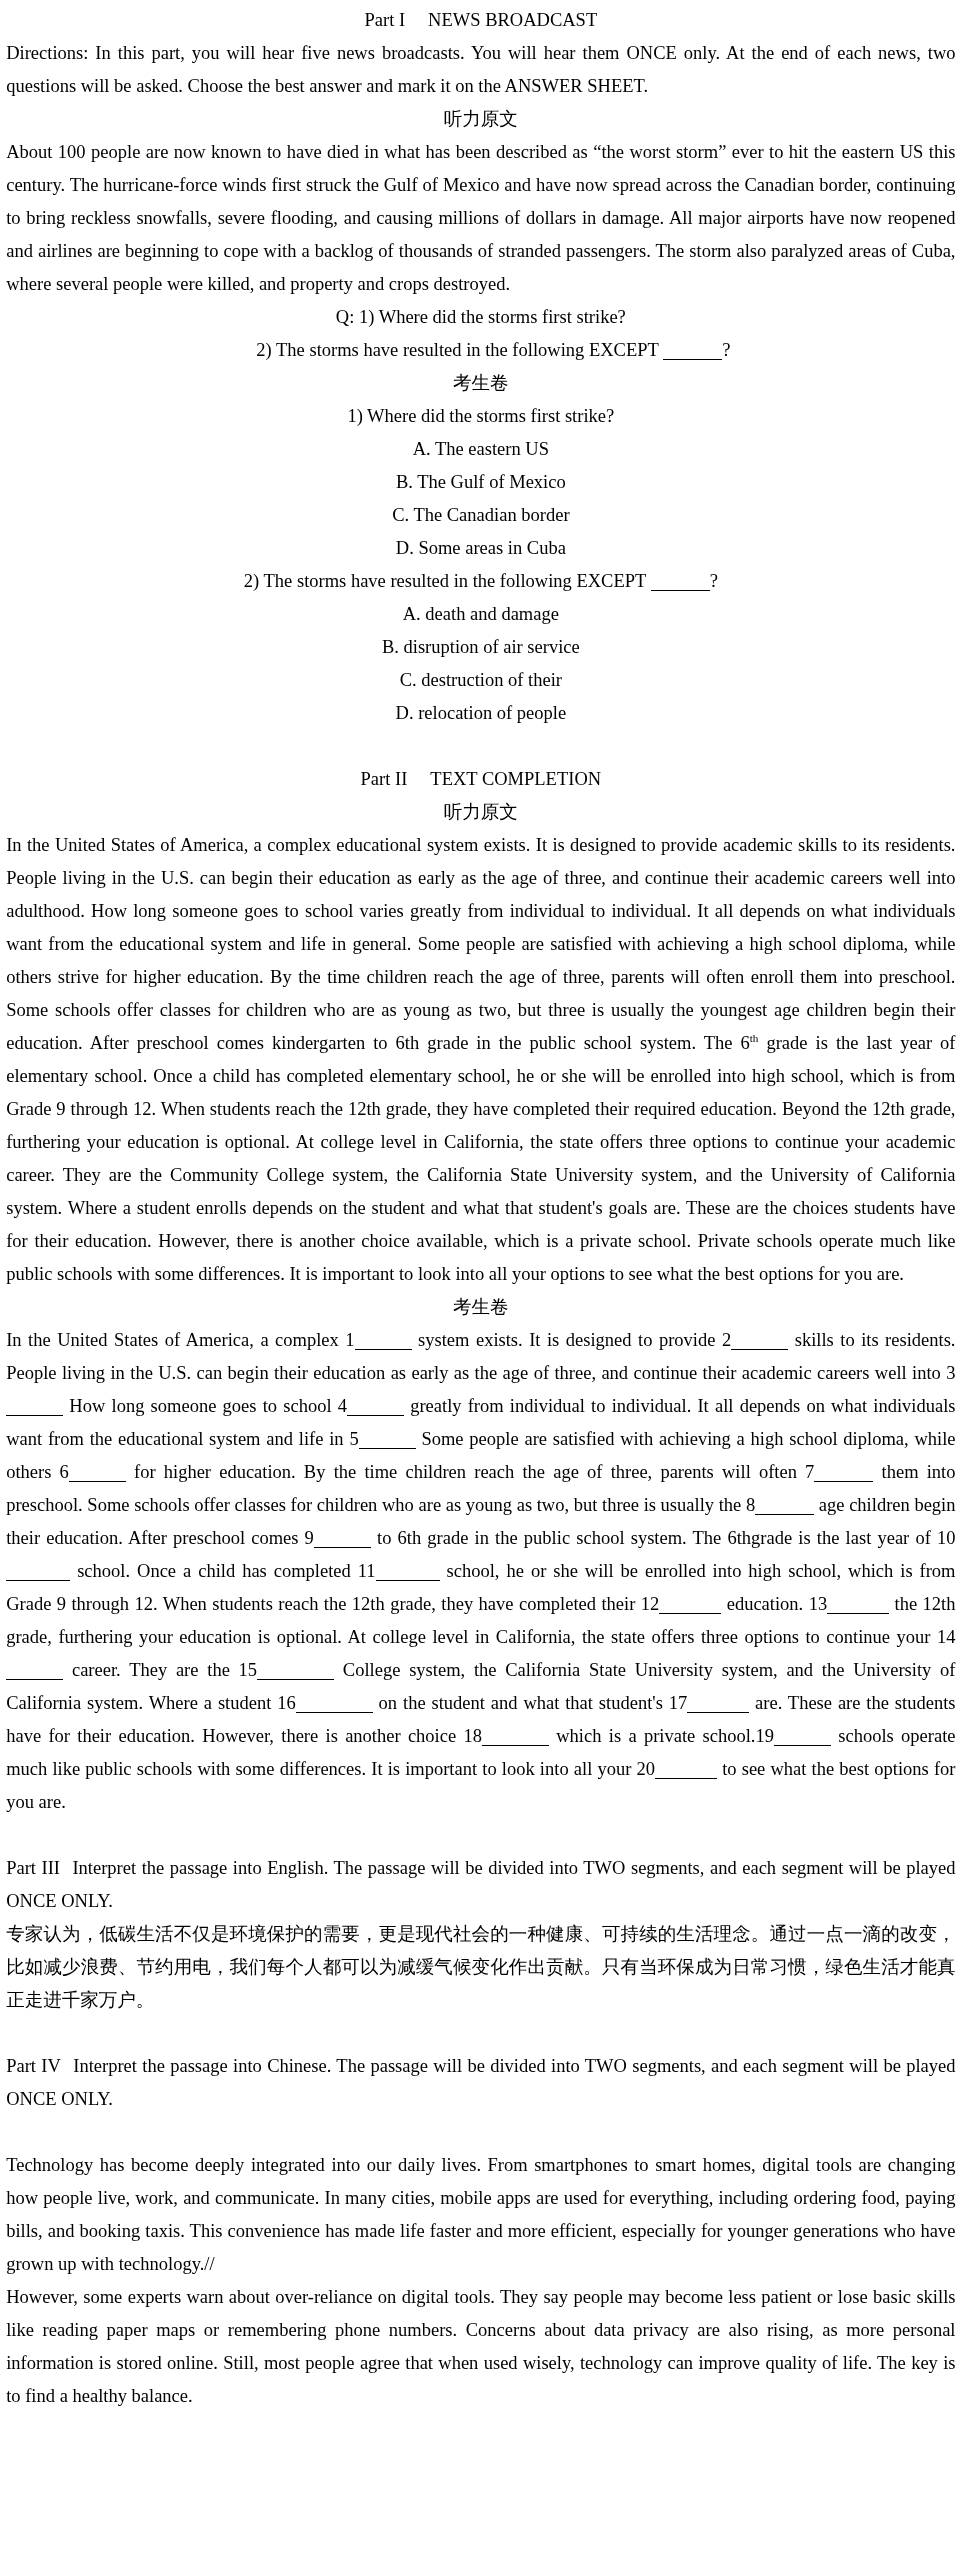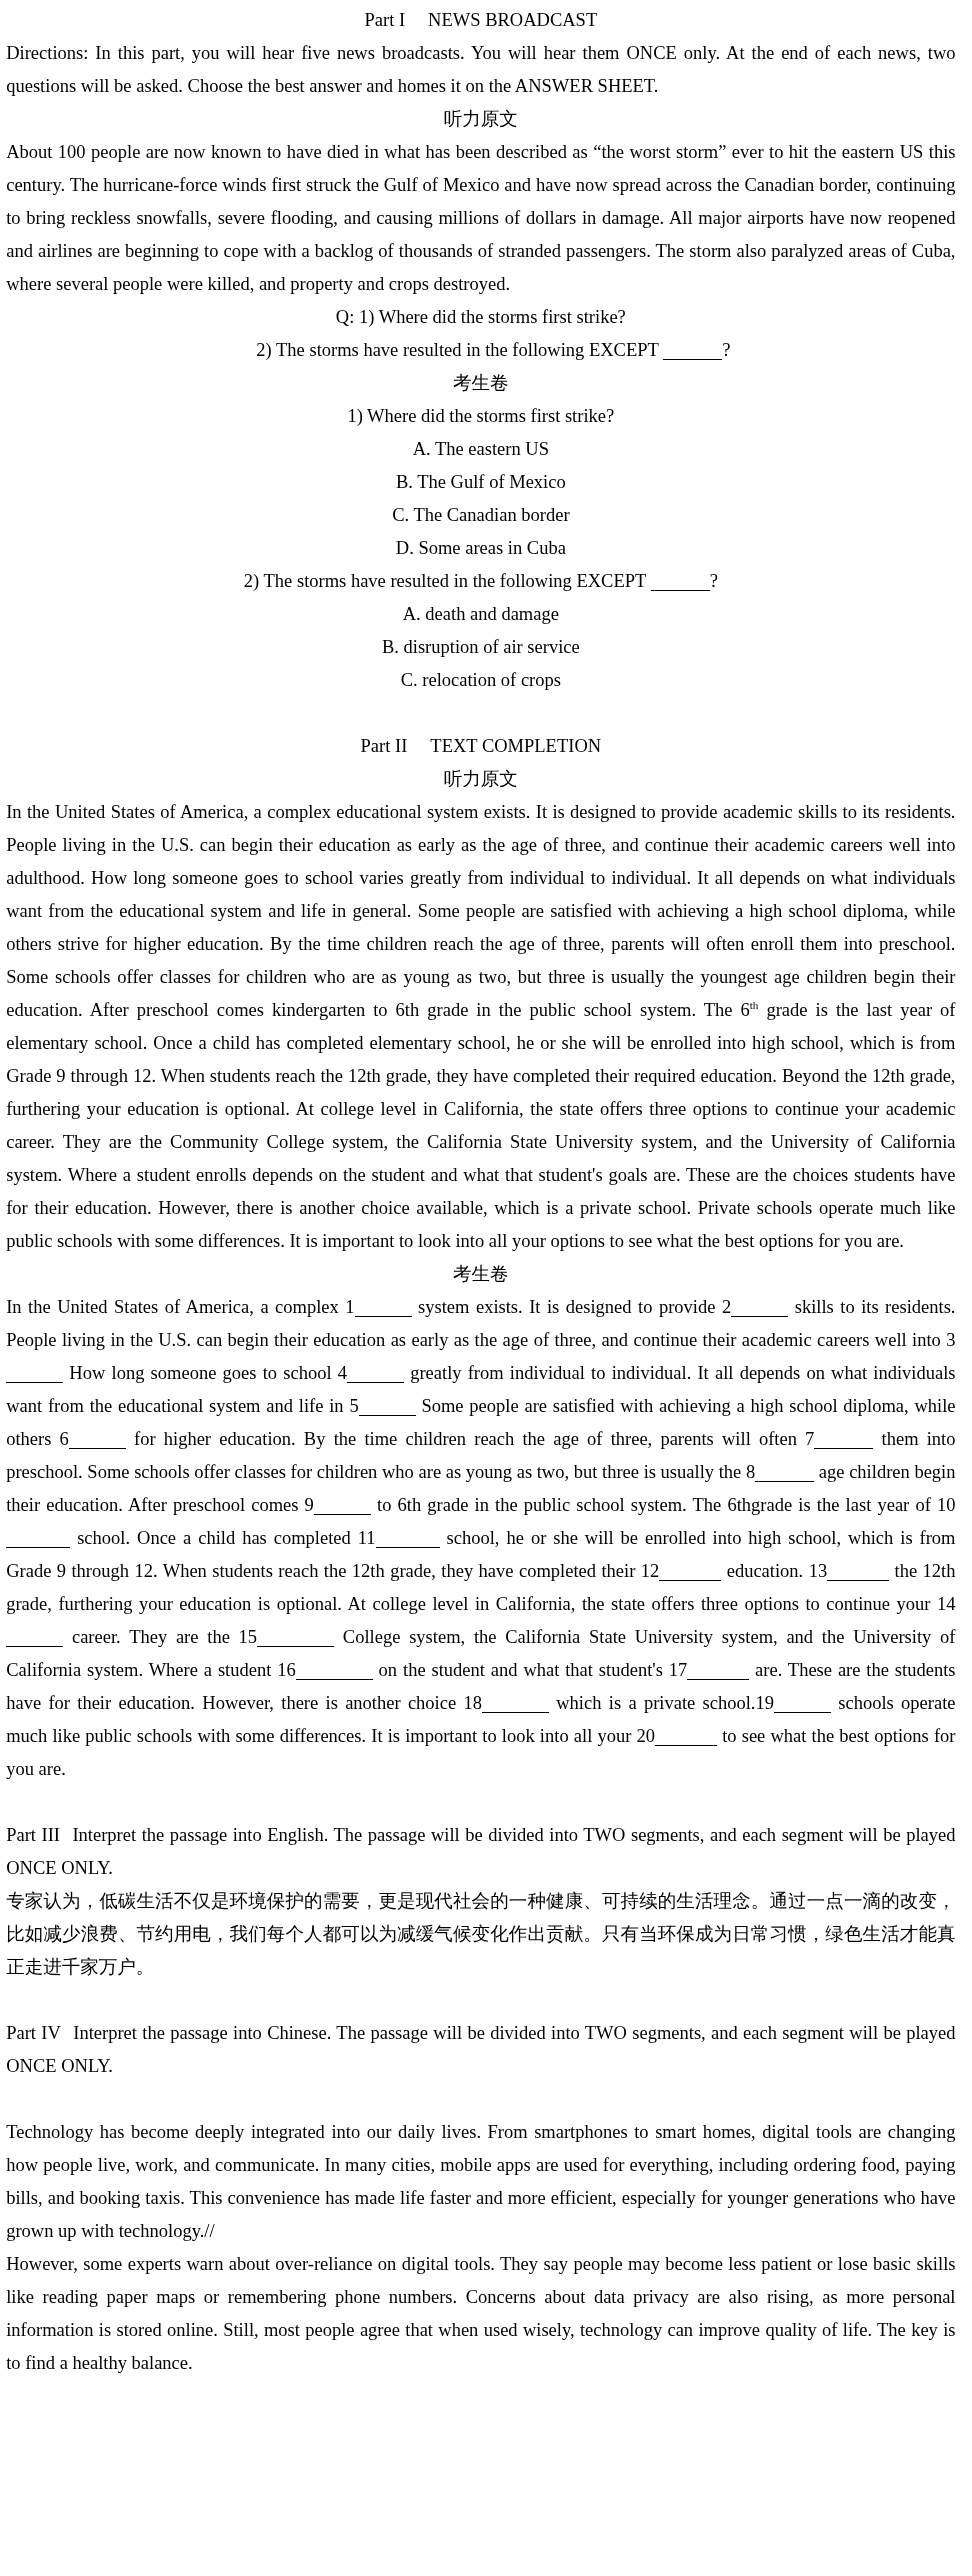--- a/index.html
+++ b/index.html
@@ -31,35 +31,36 @@
     font-size: 0.6em;
     line-height: 0;
     vertical-align: super;
   }
 </style>
 </head>
 <body>
 
 <div class="doc" id="doc">
     <p class="line"><span>Part I</span><span class="gap" style="width: 23px;"></span><span>NEWS BROADCAST</span></p>
-    <p class="para"><span>Directions: In this part, you will hear five news broadcasts. You will hear them ONCE only. At the end of each news, two questions will be asked. Choose the best answer and homes it on the ANSWER SHEET.</span></p>
+    <p class="para"><span>Directions: In this part, you will hear five news broadcasts. You will hear them ONCE only. At the end of each news, two questions will be asked. Choose the best answer and mark it on the ANSWER SHEET.</span></p>
     <p class="line cjk"><span>听力原文</span></p>
     <p class="para"><span>About 100 people are now known to have died in what has been described as “the worst storm” ever to hit the eastern US this century. The hurricane-force winds first struck the Gulf of Mexico and have now spread across the Canadian border, continuing to bring reckless snowfalls, severe flooding, and causing millions of dollars in damage. All major airports have now reopened and airlines are beginning to cope with a backlog of thousands of stranded passengers. The storm also paralyzed areas of Cuba, where several people were killed, and property and crops destroyed.</span></p>
     <p class="line"><span>Q: 1) Where did the storms first strike?</span></p>
     <p class="line indent"><span>2) The storms have resulted in the following EXCEPT </span><span class="blank" style="width: 59px;"></span><span>?</span></p>
     <p class="line cjk"><span>考生卷</span></p>
     <p class="line"><span>1) Where did the storms first strike?</span></p>
     <p class="line"><span>A. The eastern US</span></p>
     <p class="line"><span>B. The Gulf of Mexico</span></p>
     <p class="line"><span>C. The Canadian border</span></p>
     <p class="line"><span>D. Some areas in Cuba</span></p>
     <p class="line"><span>2) The storms have resulted in the following EXCEPT </span><span class="blank" style="width: 59px;"></span><span>?</span></p>
     <p class="line"><span>A. death and damage</span></p>
     <p class="line"><span>B. disruption of air service</span></p>
-    <p class="line"><span>C. relocation of crops</span></p>
+    <p class="line"><span>C. destruction of their</span></p>
+    <p class="line"><span>D. relocation of people</span></p>
     <p class="spacer"></p>
     <p class="line"><span>Part II</span><span class="gap" style="width: 23px;"></span><span>TEXT COMPLETION</span></p>
     <p class="line cjk"><span>听力原文</span></p>
     <p class="para"><span>In the United States of America, a complex educational system exists. It is designed to provide academic skills to its residents. People living in the U.S. can begin their education as early as the age of three, and continue their academic careers well into adulthood. How long someone goes to school varies greatly from individual to individual. It all depends on what individuals want from the educational system and life in general. Some people are satisfied with achieving a high school diploma, while others strive for higher education. By the time children reach the age of three, parents will often enroll them into preschool. Some schools offer classes for children who are as young as two, but three is usually the youngest age children begin their education. After preschool comes kindergarten to 6th grade in the public school system. The 6</span><sup>th</sup><span> grade is the last year of elementary school. Once a child has completed elementary school, he or she will be enrolled into high school, which is from Grade 9 through 12. When students reach the 12th grade, they have completed their required education. Beyond the 12th grade, furthering your education is optional. At college level in California, the state offers three options to continue your academic career. They are the Community College system, the California State University system, and the University of California system. Where a student enrolls depends on the student and what that student's goals are. These are the choices students have for their education. However, there is another choice available, which is a private school. Private schools operate much like public schools with some differences. It is important to look into all your options to see what the best options for you are.</span></p>
     <p class="line cjk"><span>考生卷</span></p>
     <p class="para"><span>In the United States of America, a complex 1</span><span class="blank" style="width: 57px;"></span><span> system exists. It is designed to provide 2</span><span class="blank" style="width: 57px;"></span><span> skills to its residents. People living in the U.S. can begin their education as early as the age of three, and continue their academic careers well into 3</span><span class="blank" style="width: 57px;"></span><span> How long someone goes to school 4</span><span class="blank" style="width: 57px;"></span><span> greatly from individual to individual.  It all depends on what individuals want from the educational system and life in 5</span><span class="blank" style="width: 57px;"></span><span> Some people are satisfied with achieving a high school diploma, while others 6</span><span class="blank" style="width: 57px;"></span><span> for higher education. By the time children reach the age of three, parents will often 7</span><span class="blank" style="width: 59px;"></span><span> them into preschool. Some schools offer classes for children who are as young as two, but three is usually the 8</span><span class="blank" style="width: 59px;"></span><span> age children begin their education. After preschool comes 9</span><span class="blank" style="width: 57px;"></span><span> to 6th grade in the public school system. The 6thgrade is the last year of 10</span><span class="blank" style="width: 64px;"></span><span> school. Once a child has completed 11</span><span class="blank" style="width: 64px;"></span><span> school, he or she will be enrolled into high school, which is from Grade 9 through 12. When students reach the 12th grade, they have completed their 12</span><span class="blank" style="width: 62px;"></span><span> education. 13</span><span class="blank" style="width: 62px;"></span><span> the 12th grade, furthering your education is optional. At college level in California, the state offers three options to continue your 14</span><span class="blank" style="width: 57px;"></span><span> career. They are the 15</span><span class="blank" style="width: 77px;"></span><span> College system, the California State University system, and the University of California system. Where a student 16</span><span class="blank" style="width: 77px;"></span><span> on the student and what that student's 17</span><span class="blank" style="width: 62px;"></span><span> are. These are the students have for their education. However, there is another choice 18</span><span class="blank" style="width: 67px;"></span><span> which is a private school.19</span><span class="blank" style="width: 57px;"></span><span> schools operate much like public schools with some differences. It is important to look into all your 20</span><span class="blank" style="width: 62px;"></span><span> to see what the best options for you are.</span></p>
     <p class="spacer"></p>
     <p class="para"><span>Part III</span><span class="gap" style="width: 12.4px;"></span><span>Interpret the passage into English. The passage will be divided into TWO segments, and each segment will be played ONCE ONLY.</span></p>
     <p class="para cjk"><span>专家认为，低碳生活不仅是环境保护的需要，更是现代社会的一种健康、可持续的生活理念。通过一点一滴的改变，比如减少浪费、节约用电，我们每个人都可以为减缓气候变化作出贡献。只有当环保成为日常习惯，绿色生活才能真正走进千家万户。</span></p>
     <p class="spacer"></p>

